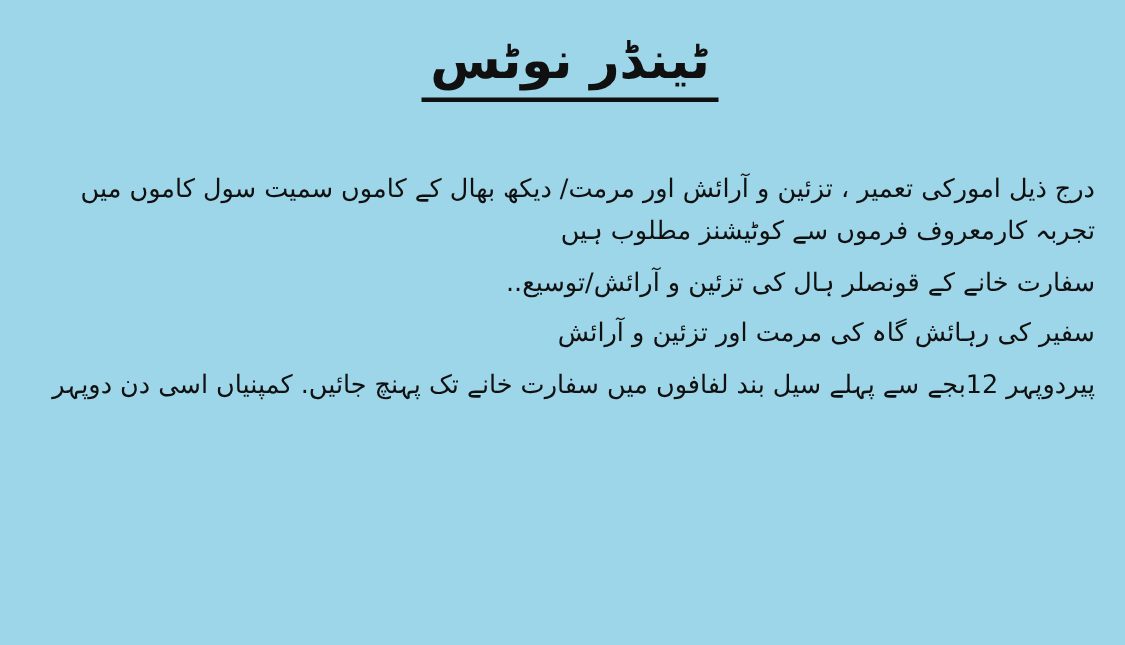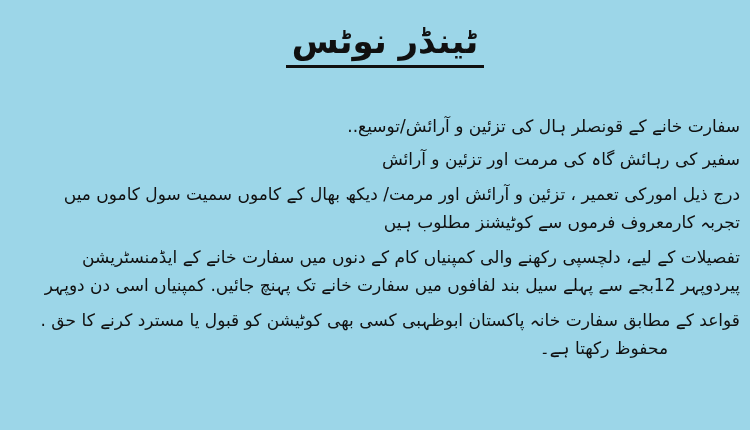--- a/index.html
+++ b/index.html
@@ -12,21 +12,21 @@
   body {
     background: #9cd6e8;
     font-family: "DejaVu Sans", sans-serif;
     color: #101010;
     direction: rtl;
   }
   .notice {
     width: 746px;
     height: 430px;
     box-sizing: border-box;
-    padding: 20px 10px 0 26px;
+    padding: 20px 20px 0 26px;
     overflow: hidden;
   }
   .title-wrap {
     text-align: center;
     margin: 0 0 44px 0;
   }
   .title {
     display: inline-block;
     font-size: 34px;
     font-weight: bold;
@@ -50,33 +50,28 @@
 </style>
 </head>
 <body>
 
 <div class="notice">
 
   <div class="title-wrap">
     <span class="title">ٹینڈر نوٹس</span>
   </div>
 
+  <div class="para">
+    <div class="line">درج ذیل امورکی  تعمیر ، تزئین و آرائش اور مرمت/ دیکھ بھال کے کاموں سمیت سول کاموں میں</div>
+    <div class="line">تجربہ کارمعروف فرموں سے کوٹیشنز مطلوب ہیں</div>
+  </div>
+
   <div class="para items">
     <div class="line">سفارت خانے کے قونصلر ہال کی تزئین و آرائش/توسیع..</div>
     <div class="line">سفیر کی رہائش گاہ کی مرمت اور تزئین و آرائش</div>
   </div>
 
   <div class="para">
-    <div class="line">درج ذیل امورکی  تعمیر ، تزئین و آرائش اور مرمت/ دیکھ بھال کے کاموں سمیت سول کاموں میں</div>
-    <div class="line">تجربہ کارمعروف فرموں سے کوٹیشنز مطلوب ہیں</div>
-  </div>
-
-  <div class="para">
-    <div class="line">تفصیلات کے لیے، دلچسپی رکھنے والی کمپنیاں کام کے دنوں میں سفارت خانے کے ایڈمنسٹریشن</div>
     <div class="line">پیردوپہر 12بجے سے پہلے سیل بند لفافوں میں سفارت خانے تک پہنچ جائیں. کمپنیاں اسی دن دوپہر</div>
   </div>
 
-  <div class="para">
-    <div class="line">قواعد کے مطابق سفارت خانہ پاکستان ابوظہبی کسی بھی کوٹیشن کو قبول یا مسترد کرنے کا حق  .</div>
-    <div class="line indent-last">محفوظ رکھتا ہے۔</div>
-  </div>
 
 </div>
 
 </body></html>

